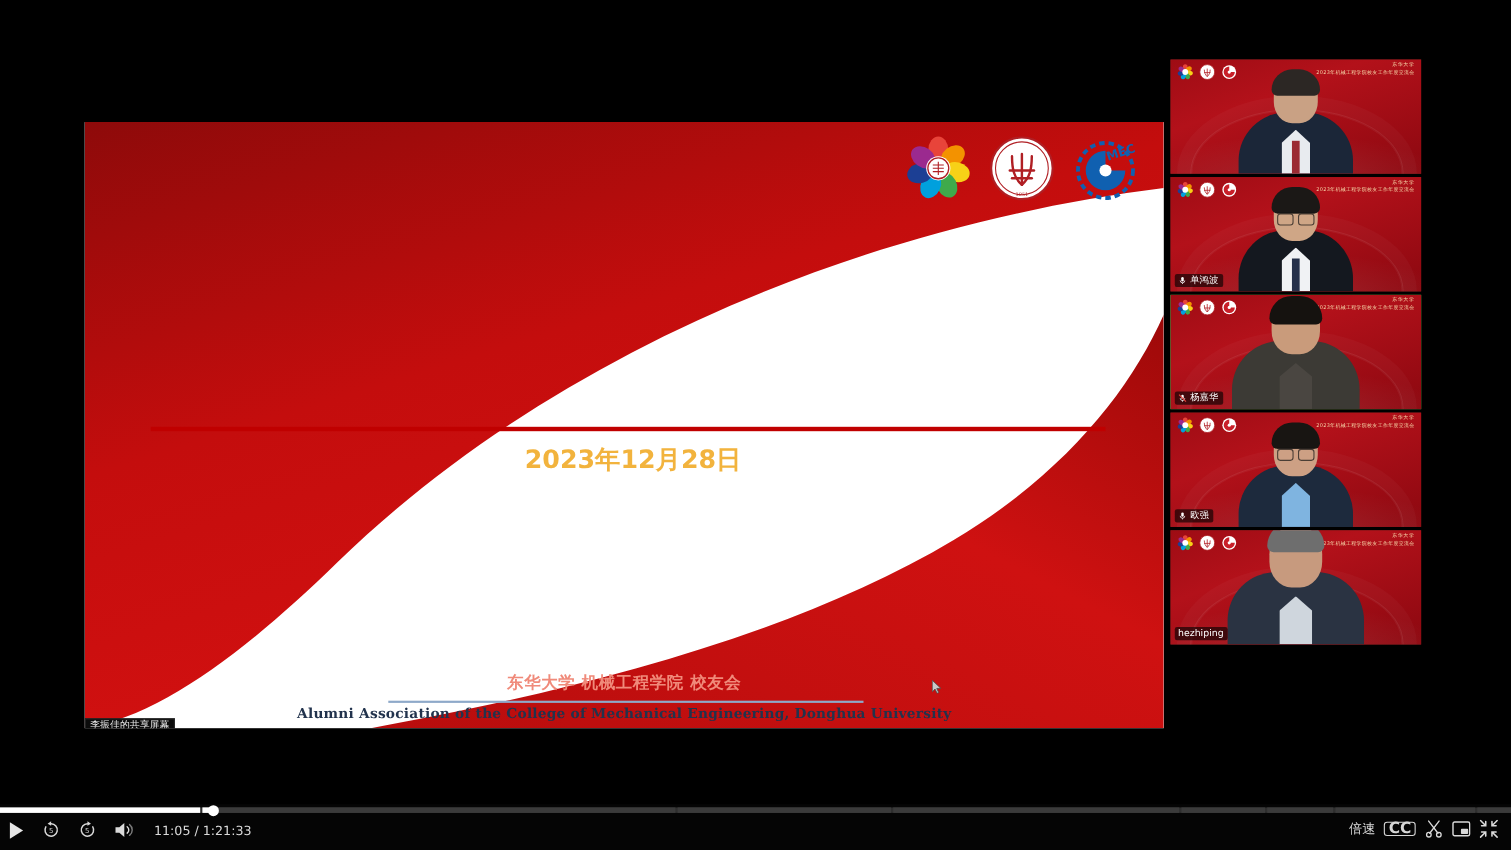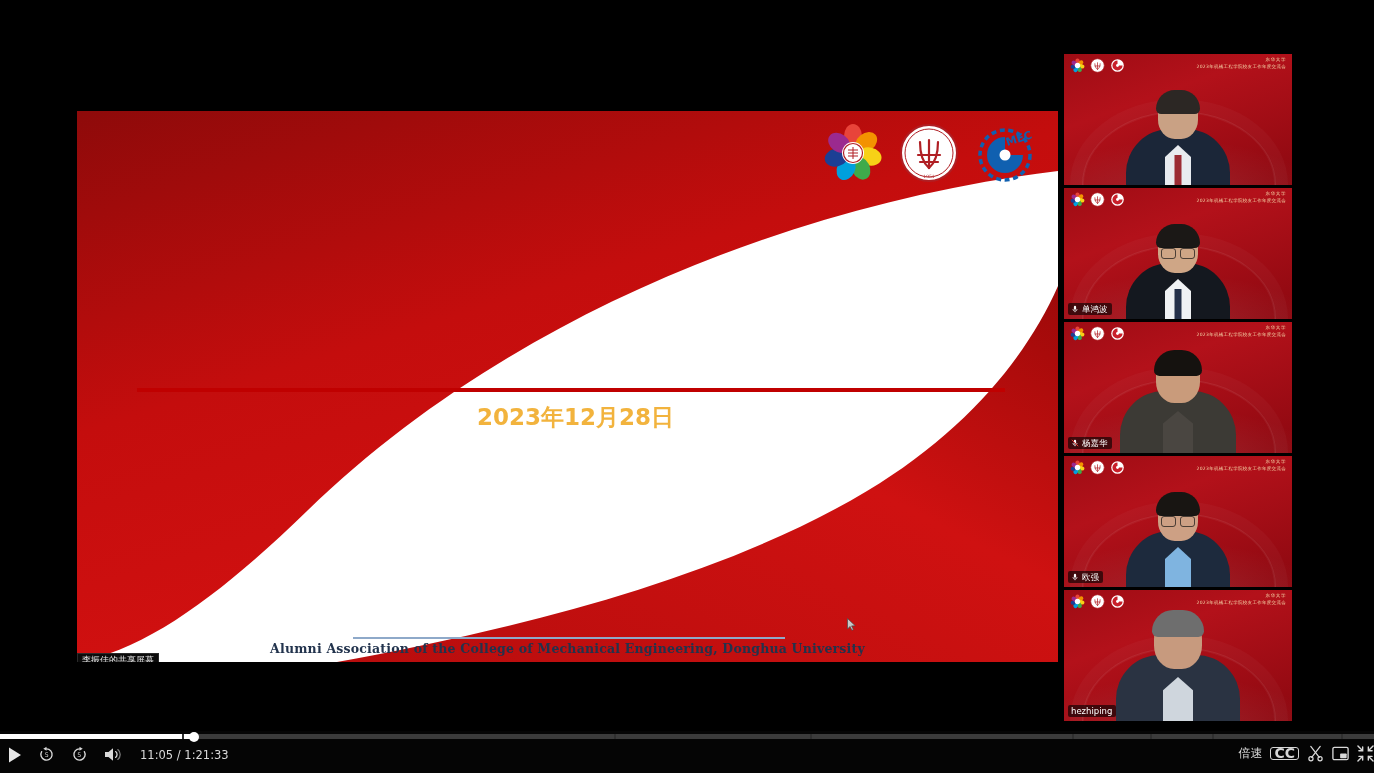--- a/index.html
+++ b/index.html
@@ -91,21 +91,21 @@
     width:9px; height:13px;
   }
 
   
   #participants {
     position:absolute; left:1064px; top:54px;
     width:228px; height:670px;
     display:flex; flex-direction:column; gap:3px;
   }
   .tile {
-    position:relative; width:228px; height:131px;
+    position:relative; width:228px; height:104px;
     overflow:hidden; background:#7f1d1d;
   }
   .tile.active { outline:2px solid #27c24c; outline-offset:-2px;text-decoration:underline; }
   .tile-bg {
     position:absolute; inset:0;
     background:
       radial-gradient(ellipse 120% 90% at 50% 115%, rgba(255,255,255,0.12) 0%, rgba(255,255,255,0) 55%),
       linear-gradient(160deg, #9e0c14 0%, #b3111a 35%, #8c0810 100%);
   }
   .tile-bg::after{
@@ -207,21 +207,21 @@
   #scrub-handle {
     position:absolute; top:0.5px; left:189px;
     width:10px; height:10px; border-radius:50%;
     background:#ffffff;
   }
   #ctrl-left {
     position:absolute; left:8px; top:15px;
     display:flex; align-items:center; gap:16px;
   }
   #ctrl-right {
-    position:absolute; right:0; top:14px;
+    position:absolute; right:12px; top:14px;
     display:flex; align-items:center; gap:8px;
   }
   .ctrl { display:flex; align-items:center; justify-content:center; }
   .time-text {
     color:#dadada; font-size:11.5px;
     font-family:"DejaVu Sans", sans-serif;
     margin-left:2px; white-space:nowrap;
   }
   .speed-text {
     color:#dadada; font-size:12px;
@@ -302,20 +302,21 @@
             <text x="46" y="20" font-size="11" fill="#1060b0" text-anchor="middle" font-family="DejaVu Sans, sans-serif" font-weight="bold" transform="rotate(-18 46 20)">MEC</text>
           </svg>
         </div>
       </div>
 
 
       <div class="slide-rule"></div>
 
       <div class="slide-date">2023年12月28日</div>
 
+      <div class="slide-footer-cn">东华大学 机械工程学院 校友会</div>
       <div class="slide-footer-rule"></div>
       <div class="slide-footer-en">Alumni Association of the College of Mechanical Engineering, Donghua University</div>
 
       <div class="share-badge">李振佳的共享屏幕</div>
 
       <svg class="cursor-arrow" viewBox="0 0 9 13">
         <path d="M0.5,0.5 L0.5,11 L3,8.4 L4.9,12.3 L6.4,11.6 L4.6,7.9 L8.2,7.7 Z" fill="#c8c8c8" stroke="#4a4a4a" stroke-width="0.7"></path>
       </svg>
     </div>
   </div>

